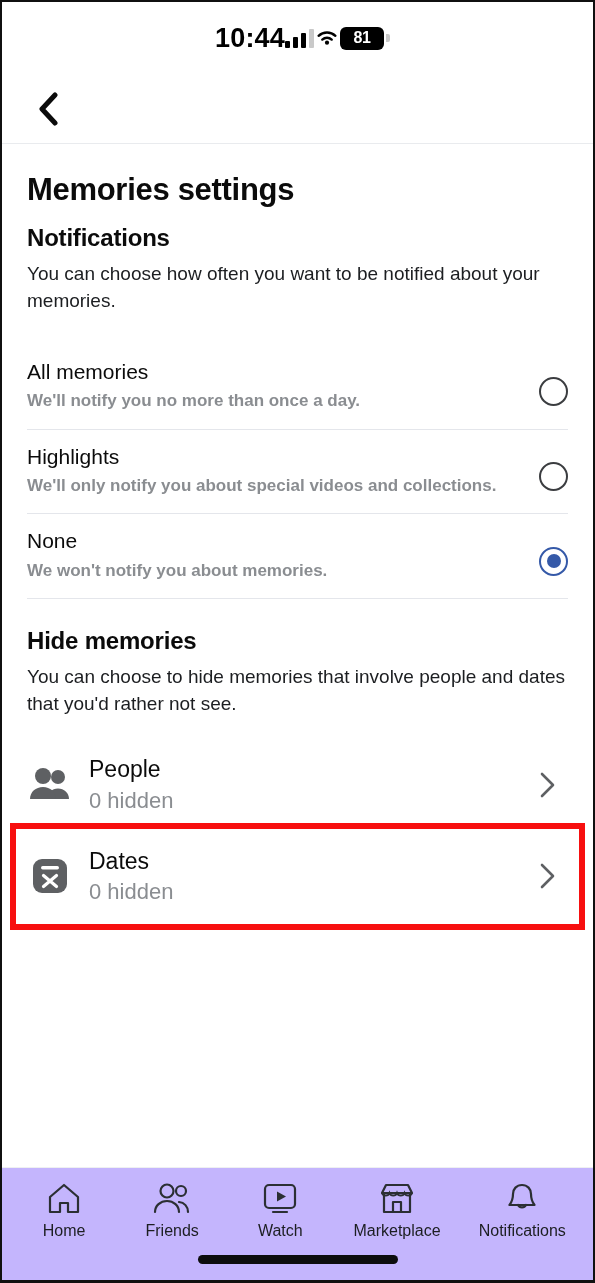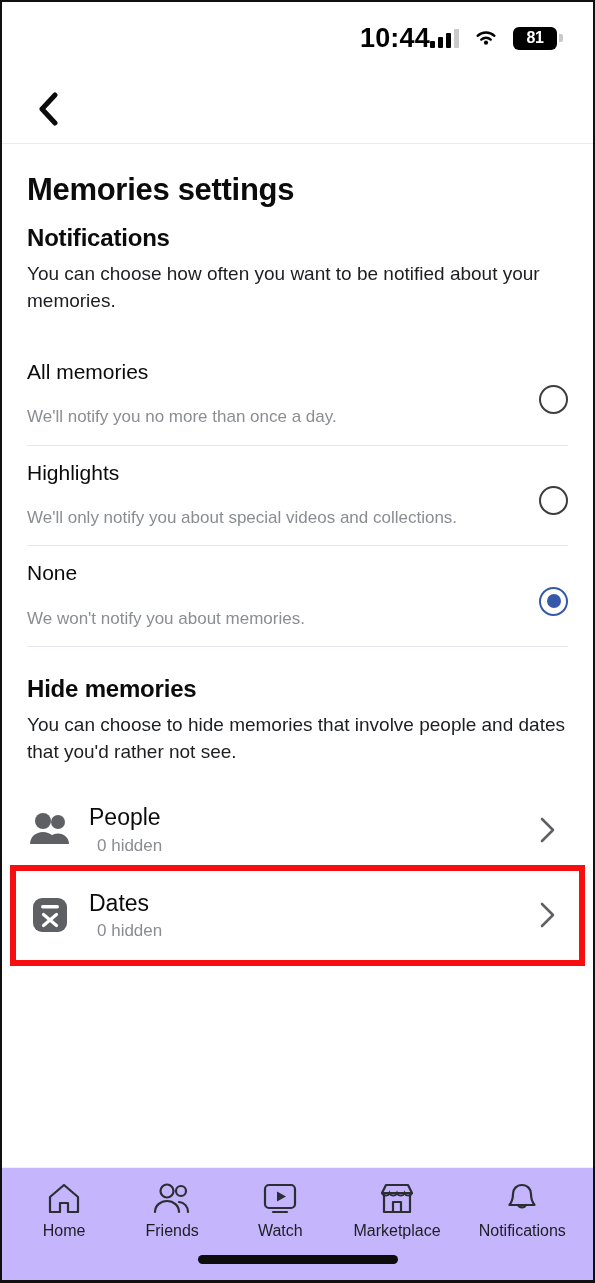--- a/index.html
+++ b/index.html
@@ -16,27 +16,27 @@
     overflow:hidden;
     border-left:2px solid #101010;
     border-right:2px solid #101010;
     border-top:2px solid #101010;
     border-bottom:3px solid #101010;
   }
 
   
   .statusbar {
     height:72px;
-    display:flex; align-items:center; justify-content:flex-end;
+    display:flex; align-items:center; justify-content:center;
     padding:0 30px 0 40px;
   }
   .status-time {
     font-size:27px; font-weight:600; color:#000; letter-spacing:0.2px;
   }
-  .status-right { display:flex; align-items:center; gap:14px; }
+  .status-right { display:flex; align-items:center; }
   .sig { display:flex; align-items:flex-end; gap:3px; height:20px; }
   .sig i { display:block; width:5px; background:#000; border-radius:1px; }
   .sig i:nth-child(1){ height:7px; }
   .sig i:nth-child(2){ height:11px; }
   .sig i:nth-child(3){ height:15px; }
   .sig i:nth-child(4){ height:19px; background:#c9c9c9; }
   .wifi { width:26px; height:20px; position:relative; }
   .batt {
     position:relative; display:flex; align-items:center;
   }
@@ -77,21 +77,21 @@
 
   .options { margin-top:30px; }
   .opt-row {
     display:flex; align-items:center; justify-content:space-between;
     padding:14px 0 16px 0;
     border-bottom:1px solid #e4e6eb;
     cursor:pointer;
   }
   .opt-texts { flex:1; padding-right:20px; }
   .opt-title { font-size:21px; color:#0b0b0b; line-height:1.25; }
-  .opt-sub { font-size:17px; color:#8a8d91; line-height:1.38; margin-top:20px; }
+  .opt-sub { font-size:17px; color:#8a8d91; line-height:1.38; margin-top:4px;font-weight:bold; }
   .radio {
     flex:0 0 auto; width:29px; height:29px;
     border-radius:50%; border:2.5px solid #3b3d40;
     margin-top:12px;
   }
   .radio.selected {
     border-color:#3559a8; background:#fff;
     position:relative;
   }
   .radio.selected::after {
@@ -109,21 +109,21 @@
     padding:16px 0;
     cursor:pointer;
   }
   .link-icon {
     flex:0 0 auto; width:46px; height:46px;
     display:flex; align-items:center; justify-content:center;
     margin-right:16px;
   }
   .link-texts { flex:1; }
   .link-title { font-size:23px; color:#0b0b0b; line-height:1.2; }
-  .link-sub { font-size:17px; color:#8a8d91; margin-top:4px;margin-left:8px; }
+  .link-sub { font-size:22px; color:#8a8d91; margin-top:4px; }
   .chev-right { flex:0 0 auto; width:30px; height:30px; margin-right:6px; }
 
   
   .highlight-wrap { position:relative; margin-top:2px; }
   .highlight-box {
     position:absolute;
     left:-17px; right:-17px; top:-9px; bottom:-9px;
     border:6px solid #f70f0f;
     pointer-events:none;
   }

